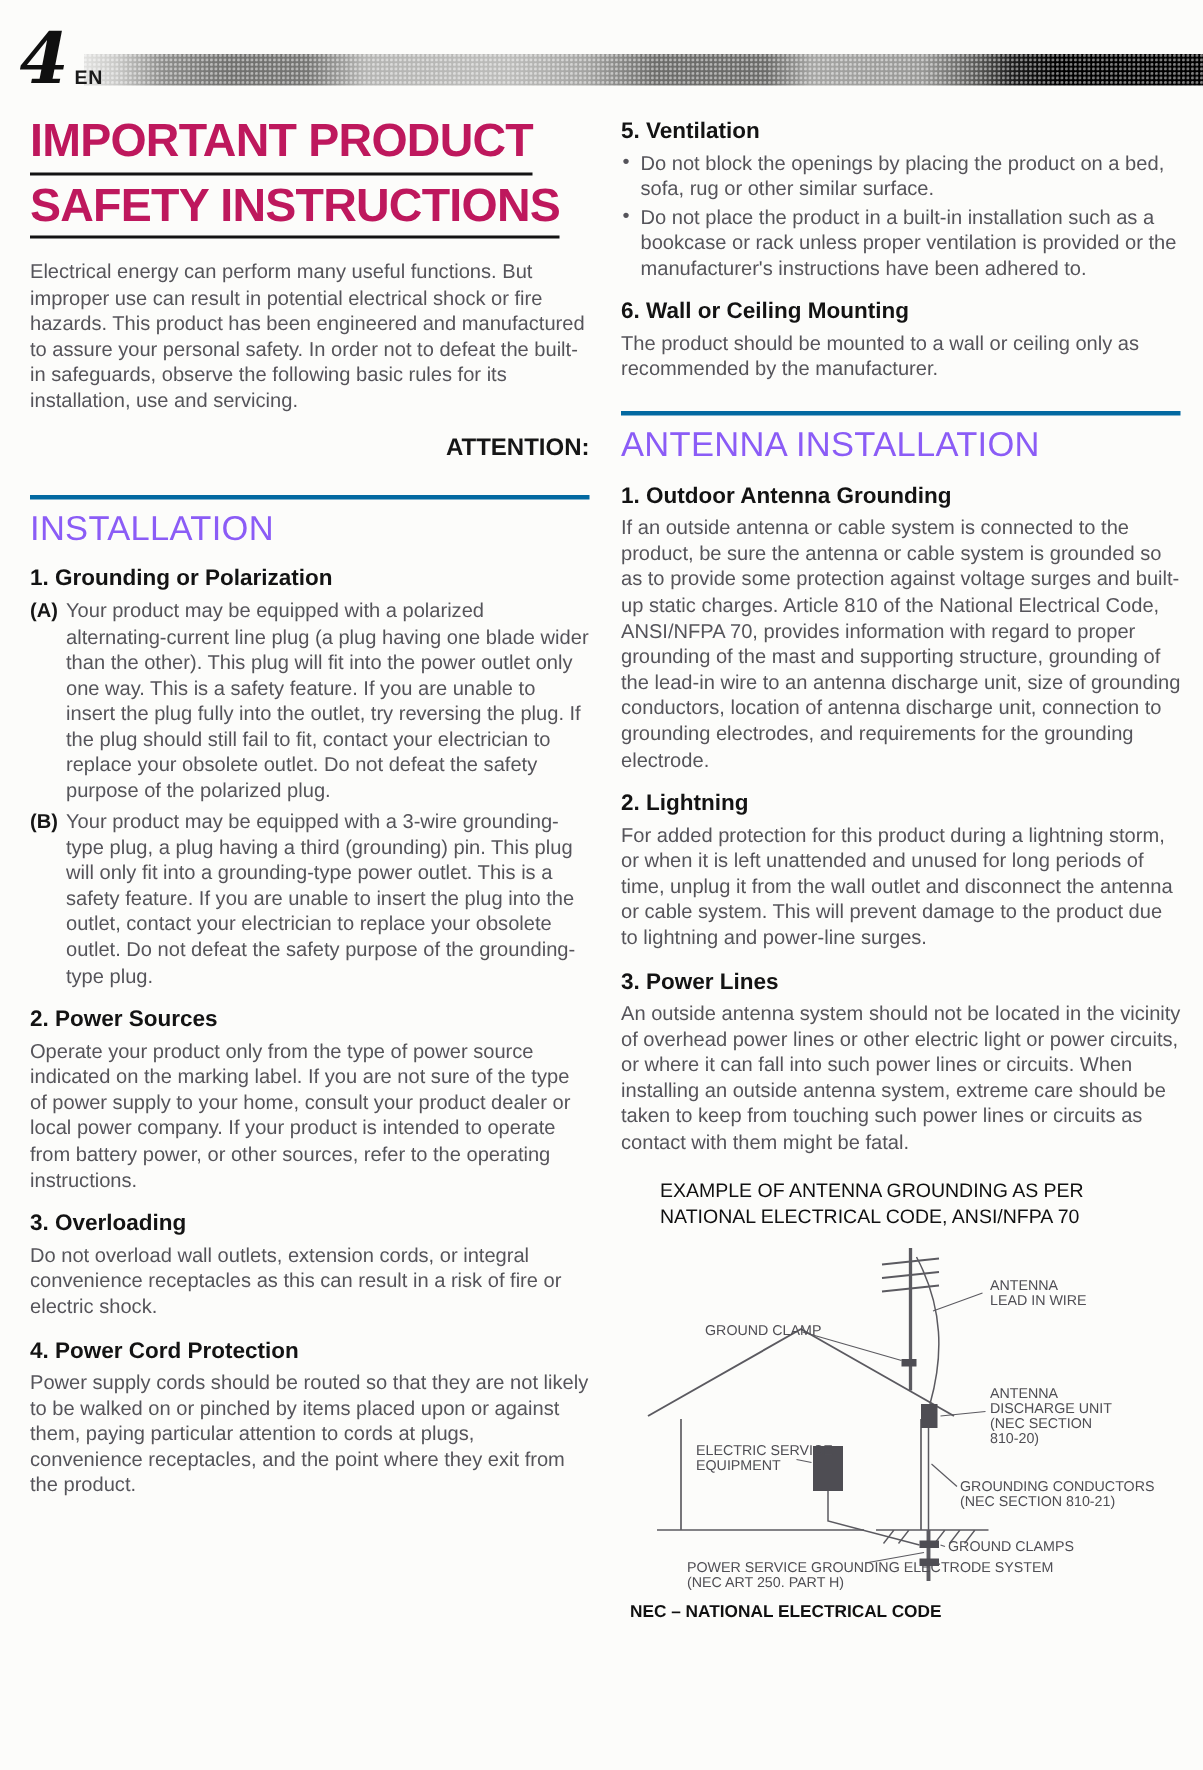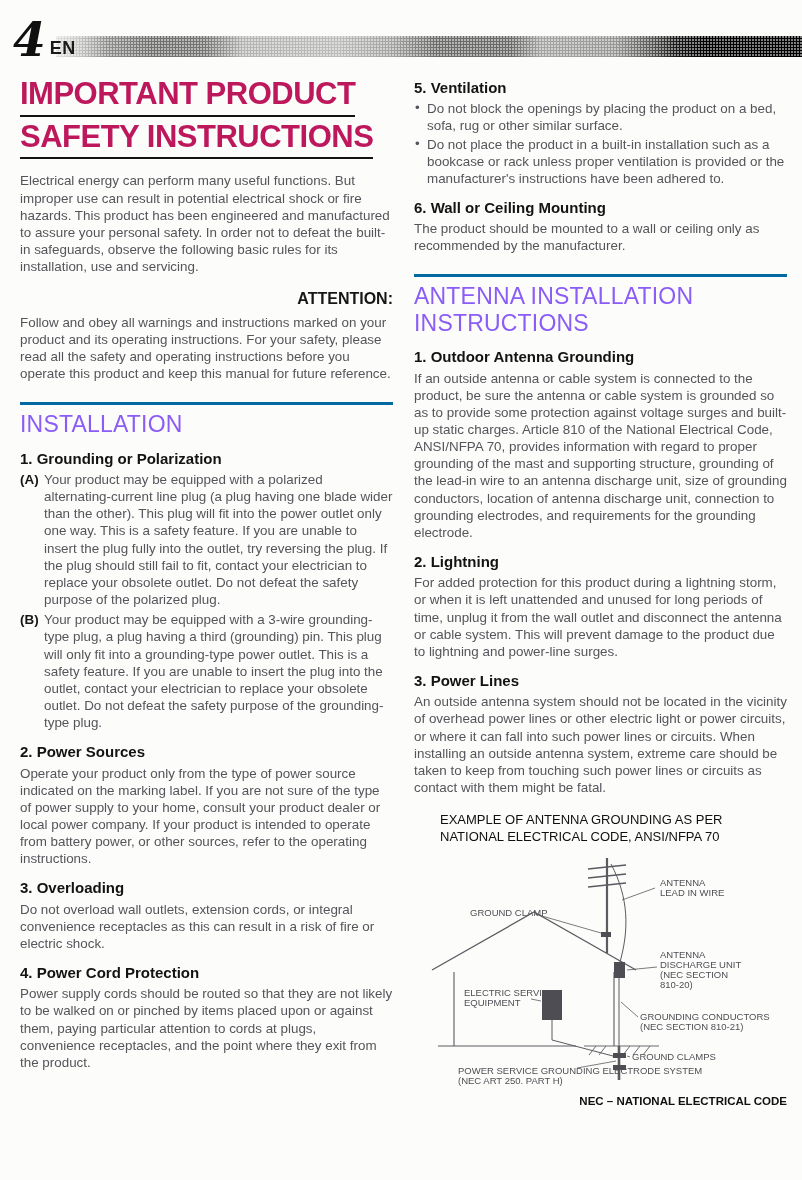--- a/index.html
+++ b/index.html
@@ -9,21 +9,21 @@
     background:#fcfcfa; overflow:hidden;
     font-family:"Liberation Sans", sans-serif;
     color:#55545a;
   }
   
   .pagenum-row { position:absolute; top:22px; left:13px; display:flex; align-items:flex-end; z-index:2; }
   .page-num {
     font-family:"DejaVu Serif", serif; font-style:italic; font-weight:bold;
     font-size:47px; line-height:0.78; color:#101010;
   }
-  .lang { font-size:18px; font-weight:bold; color:#1a1a1a; margin-left:4px; letter-spacing:0.5px; }
+  .lang { font-size:13px; font-weight:bold; color:#1a1a1a; margin-left:4px; letter-spacing:0.5px; }
   .halftone {
     position:absolute; top:36px; left:56px; width:746px; height:21px;
     background:
       radial-gradient(circle at 1px 1px, rgba(255,255,255,0.5) 0.8px, transparent 1.2px) 0 0/3px 3px,
       linear-gradient(90deg,
         #e2e2e0 0%, #c8c8c6 3%, #8d8d8b 7%, #6f6f6d 13%, #757573 20%,
         #b4b4b2 25%, #bcbcba 38%, #a3a3a1 45%, #6c6c6a 51%, #6a6a68 61%,
         #a5a5a3 65%, #979795 75%, #555553 80%, #1d1d1d 83%, #000 87%, #000 100%);
   }
   
@@ -42,21 +42,21 @@
   }
   .h-num { font-size:15px; font-weight:bold; color:#131313; margin:11px 0 3px; }
   
   .hang { position:relative; padding-left:24px; margin-bottom:3px; }
   .hang .marker { position:absolute; left:0; top:0; font-weight:bold; color:#161616; }
   .bullet { position:relative; padding-left:13px; margin-bottom:1px; }
   .bullet .b { position:absolute; left:1px; top:-1px; }
   
   .diagram-caption { color:#101010; font-weight:normal; font-size:13px; line-height:1.3; margin:16px 0 4px 26px; }
   .diagram-wrap { margin-top:2px; }
-  .nec-line { font-size:11.5px; font-weight:bold; color:#101010; margin:2px 0 0 6px;text-align:right; }
+  .nec-line { font-size:11.5px; font-weight:bold; color:#101010; margin:2px 0 0 6px; }
 </style>
 </head>
 <body>
 
 <div class="page">
 
   <div class="pagenum-row">
     <span class="page-num">4</span>
     <span class="lang">EN</span>
   </div>
@@ -64,21 +64,20 @@
 
   <div class="col col-left">
     <div class="doc-title">
       <div><span class="tline">IMPORTANT PRODUCT</span></div>
       <div><span class="tline">SAFETY INSTRUCTIONS</span></div>
     </div>
 
     <p class="body">Electrical energy can perform many useful functions. But improper use can result in potential electrical shock or fire hazards. This product has been engineered and manufactured to assure your personal safety. In order not to defeat the built-in safeguards, observe the following basic rules for its installation, use and servicing.</p>
 
     <div class="h-attention">ATTENTION:</div>
-    <p class="body">Follow and obey all warnings and instructions marked on your product and its operating instructions. For your safety, please read all the safety and operating instructions before you operate this product and keep this manual for future reference.</p>
 
     <div class="rule-heading">INSTALLATION</div>
 
     <div class="h-num">1. Grounding or Polarization</div>
     <p class="hang">
       <span class="marker">(A)</span>
       <span>Your product may be equipped with a polarized alternating-current line plug (a plug having one blade wider than the other). This plug will fit into the power outlet only one way. This is a safety feature. If you are unable to insert the plug fully into the outlet, try reversing the plug. If the plug should still fail to fit, contact your electrician to replace your obsolete outlet. Do not defeat the safety purpose of the polarized plug.</span>
     </p>
     <p class="hang">
       <span class="marker">(B)</span>
@@ -104,21 +103,20 @@
     <p class="bullet">
       <span class="b">•</span>
       <span>Do not place the product in a built-in installation such as a bookcase or rack unless proper ventilation is provided or the manufacturer's instructions have been adhered to.</span>
     </p>
 
     <div class="h-num">6. Wall or Ceiling Mounting</div>
     <p class="body">The product should be mounted to a wall or ceiling only as recommended by the manufacturer.</p>
 
     <div class="rule-heading">
       <div>ANTENNA INSTALLATION</div>
-      <div>INSTRUCTIONS</div>
     </div>
 
     <div class="h-num">1. Outdoor Antenna Grounding</div>
     <p class="body">If an outside antenna or cable system is connected to the product, be sure the antenna or cable system is grounded so as to provide some protection against voltage surges and built-up static charges. Article 810 of the National Electrical Code, ANSI/NFPA 70, provides information with regard to proper grounding of the mast and supporting structure, grounding of the lead-in wire to an antenna discharge unit, size of grounding conductors, location of antenna discharge unit, connection to grounding electrodes, and requirements for the grounding electrode.</p>
 
     <div class="h-num">2. Lightning</div>
     <p class="body">For added protection for this product during a lightning storm, or when it is left unattended and unused for long periods of time, unplug it from the wall outlet and disconnect the antenna or cable system. This will prevent damage to the product due to lightning and power-line surges.</p>
 
     <div class="h-num">3. Power Lines</div>
     <p class="body">An outside antenna system should not be located in the vicinity of overhead power lines or other electric light or power circuits, or where it can fall into such power lines or circuits. When installing an outside antenna system, extreme care should be taken to keep from touching such power lines or circuits as contact with them might be fatal.</p>

